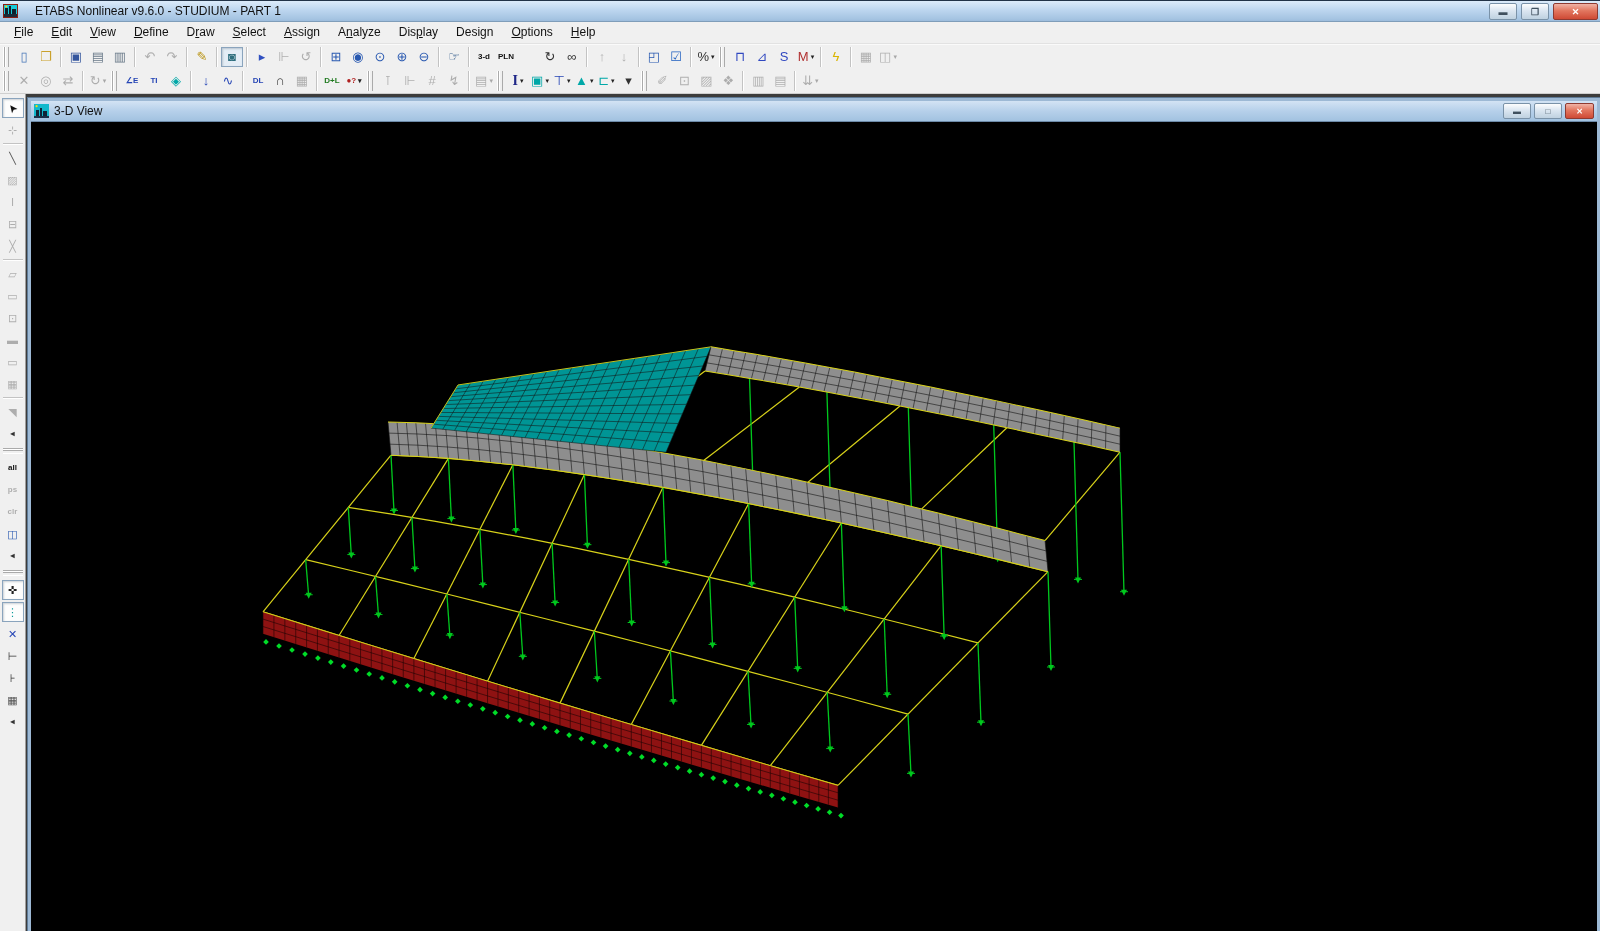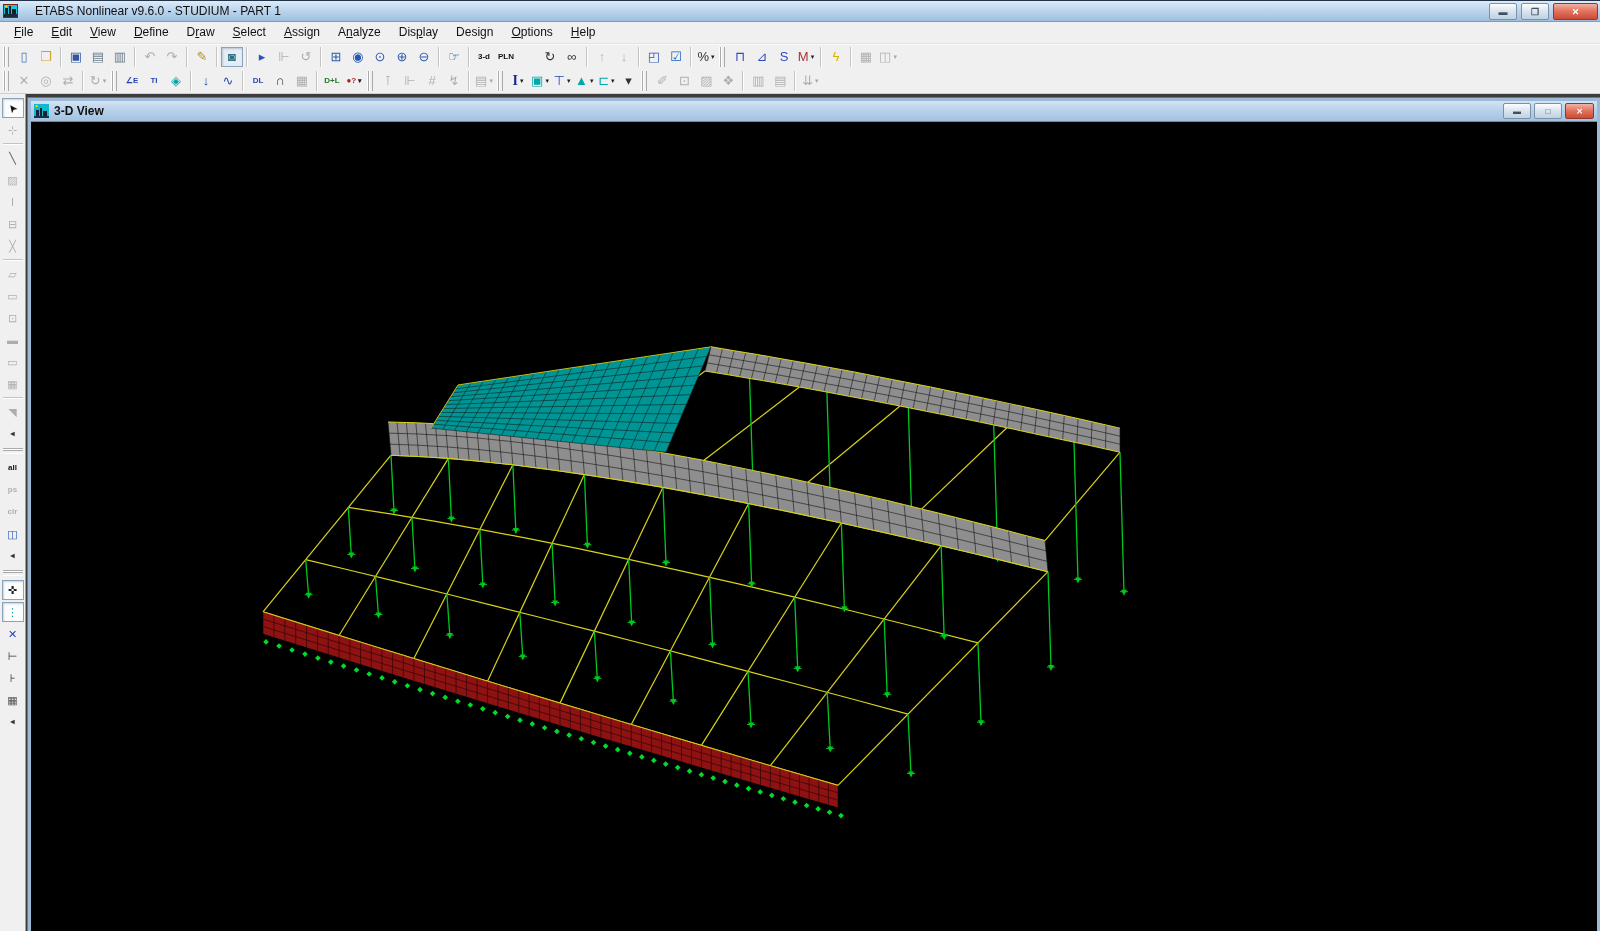--- a/index.html
+++ b/index.html
@@ -77,21 +77,21 @@
   
   #mdi{position:absolute;left:26px;top:94px;right:0;bottom:0;background:#3c3c3c;overflow:hidden;}
   #viewwin{
     position:absolute;left:2px;top:4px;right:0;bottom:-14px;
     border:3px solid #9db9d5;outline:1px solid #5e7a96;background:#000;
   }
   .view-titlebar{
     height:21px;background:linear-gradient(#d3e3f4,#b6d0ea 50%,#a2c2e0);
     border-bottom:1px solid #6d8aa8;display:flex;align-items:center;padding:0 3px;box-sizing:border-box;
   }
-  .view-title{font-size:12px;color:#101010;margin-left:5px;font-weight:bold;}
+  .view-title{font-size:12px;color:#101010;margin-left:5px;}
   .view-btns{position:absolute;right:3px;top:2px;display:flex;gap:3px;}
   .view-btn{width:28px;height:16px;border:1px solid #7a92a8;border-radius:2px;
     background:linear-gradient(#fdfdfd,#dbe6f1 45%,#bfd1e0);
     display:flex;align-items:center;justify-content:center;font-size:8px;color:#40505e;font-weight:bold;box-sizing:border-box;}
   .view-body{position:absolute;left:0;top:21px;right:0;bottom:0;background:#000;}
   .view-body svg{display:block;width:100%;height:100%;}
   .appicon,.viewicon{width:15px;height:14px;display:inline-block;flex:0 0 auto;}
 </style>
 </head>
 <body>

